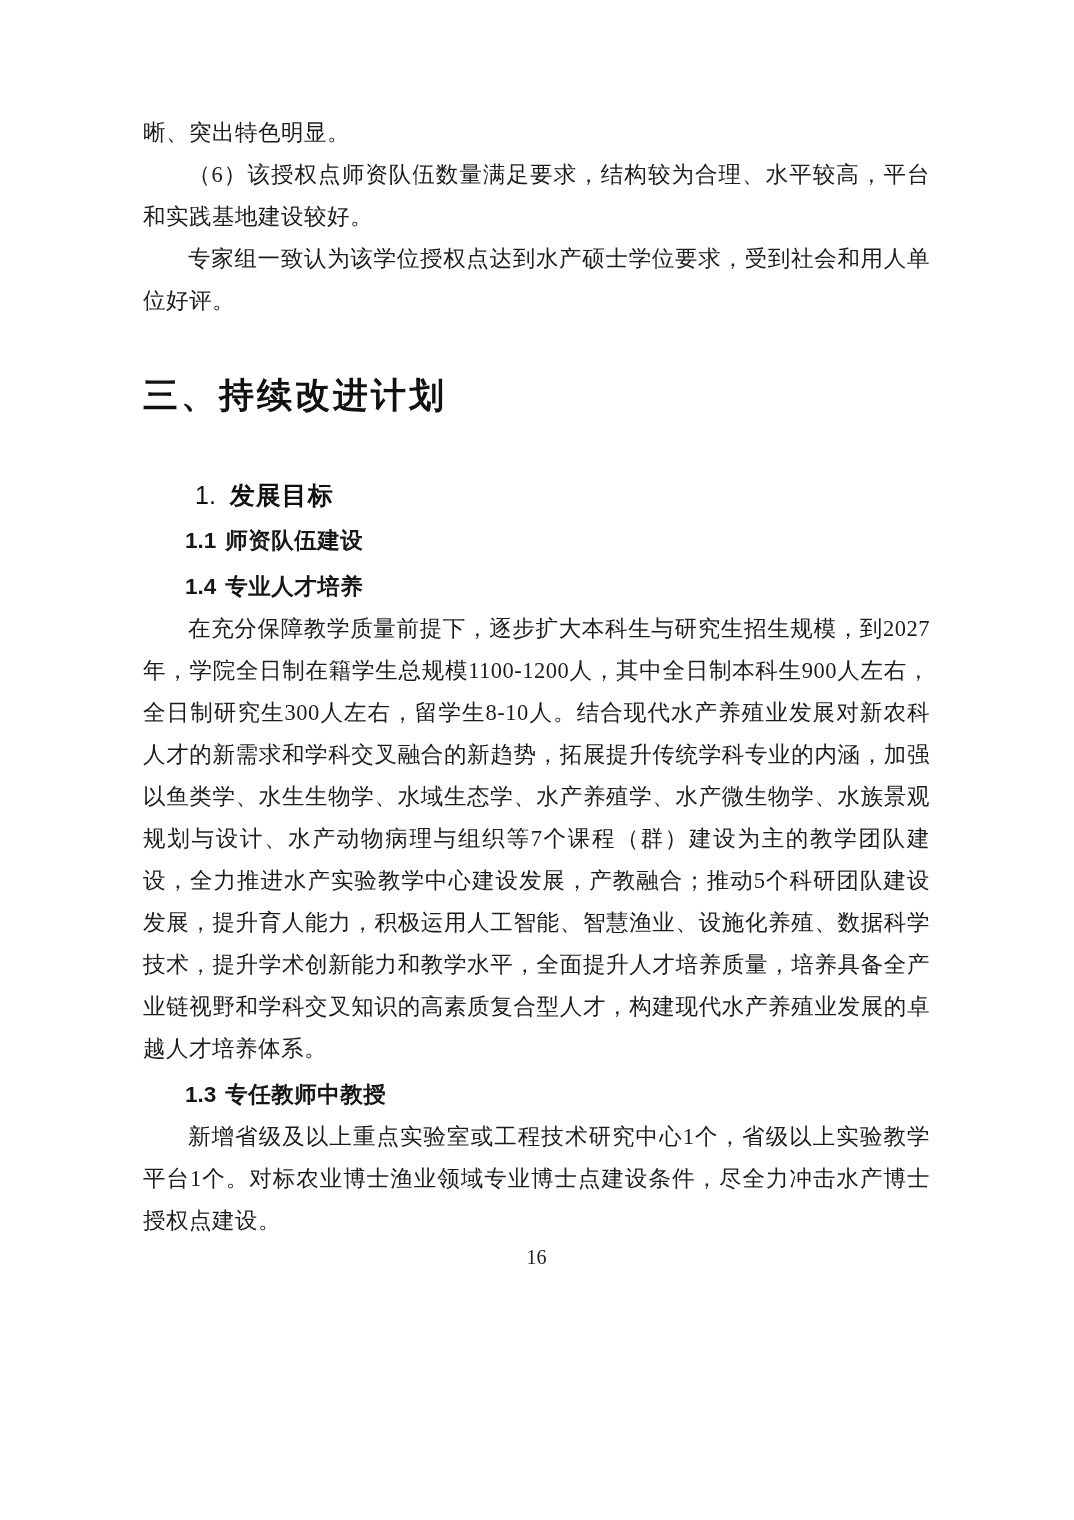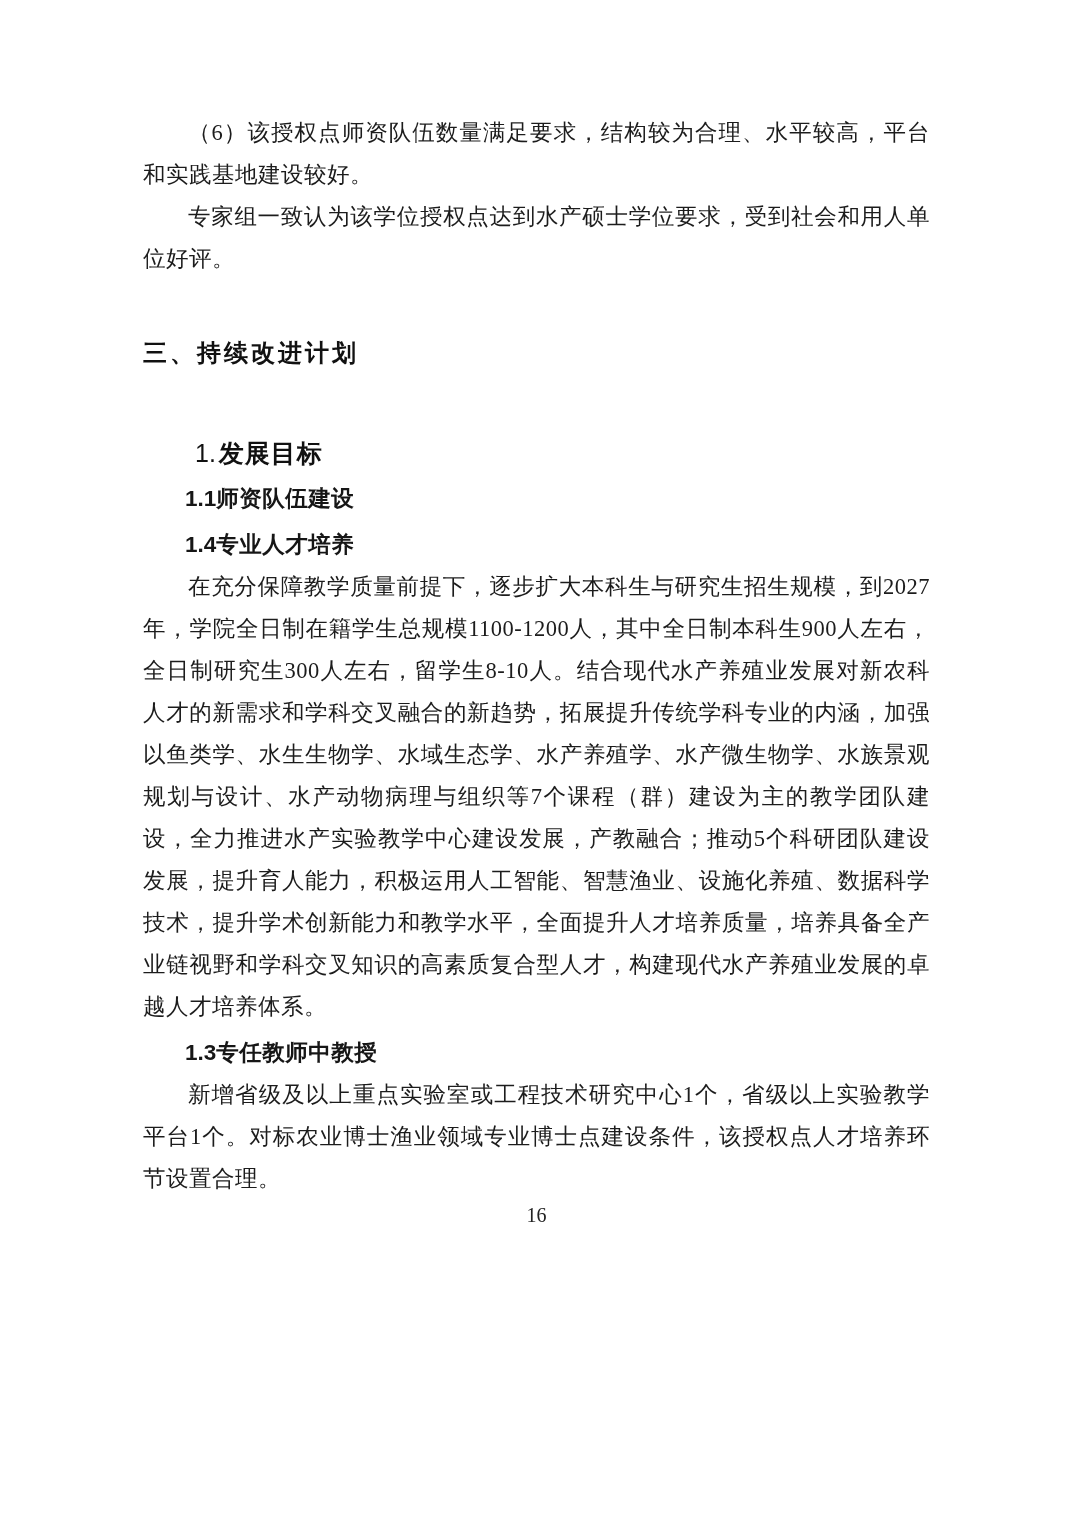--- a/index.html
+++ b/index.html
@@ -27,69 +27,70 @@
     text-align: justify;
     word-break: break-all;
   }
   .indent2 {
     text-indent: 2em;
   }
   .h-section {
     margin: 50px 0 0 0;
     font-family: "Liberation Sans", "DejaVu Sans", sans-serif;
     font-weight: bold;
-    font-size: 24px;
+    font-size: 35px;
     line-height: 46px;
     letter-spacing: 3px;
     color: #111111;
   }
   .h-goal {
     margin: 56px 0 0 52px;
     font-family: "Liberation Sans", "DejaVu Sans", sans-serif;
     font-size: 25px;
     line-height: 42px;
     color: #111111;
   }
   .h-goal .num {
     font-weight: normal;
   }
   .h-goal .txt {
     font-weight: bold;
-    margin-left: 3px;
+    margin-left: 14px;
     letter-spacing: 1px;
   }
   .h-sub {
     margin: 4px 0 0 42px;
     font-family: "Liberation Sans", "DejaVu Sans", sans-serif;
     font-weight: bold;
     font-size: 22.5px;
     line-height: 42px;
     color: #161616;
   }
   .h-sub .num {
     font-weight: bold;
   }
   .h-sub .txt {
-    margin-left: 0;
+    margin-left: 9px;
     letter-spacing: 0.5px;
   }
   .page-number {
     margin: 0;
     text-align: center;
     font-size: 20px;
     line-height: 30px;
     color: #222222;
     font-family: "Liberation Serif", "DejaVu Serif", serif;
   }
 </style>
 </head>
 <body>
 
 <div class="page">
 
+  <p class="body-para">晰、突出特色明显。</p>
 
   <p class="body-para indent2">（6）该授权点师资队伍数量满足要求，结构较为合理、水平较高，平台和实践基地建设较好。</p>
 
 
   <p class="body-para indent2">专家组一致认为该学位授权点达到水产硕士学位要求，受到社会和用人单位好评。</p>
 
   <h1 class="h-section">三、持续改进计划</h1>
 
   <h2 class="h-goal">
     <span class="num">1.</span><span class="txt">发展目标</span>
@@ -103,17 +104,17 @@
   <h3 class="h-sub">
     <span class="num">1.4</span><span class="txt">专业人才培养</span>
   </h3>
 
   <p class="body-para indent2">在充分保障教学质量前提下，逐步扩大本科生与研究生招生规模，到2027年，学院全日制在籍学生总规模1100-1200人，其中全日制本科生900人左右，全日制研究生300人左右，留学生8-10人。结合现代水产养殖业发展对新农科人才的新需求和学科交叉融合的新趋势，拓展提升传统学科专业的内涵，加强以鱼类学、水生生物学、水域生态学、水产养殖学、水产微生物学、水族景观规划与设计、水产动物病理与组织等7个课程（群）建设为主的教学团队建设，全力推进水产实验教学中心建设发展，产教融合；推动5个科研团队建设发展，提升育人能力，积极运用人工智能、智慧渔业、设施化养殖、数据科学技术，提升学术创新能力和教学水平，全面提升人才培养质量，培养具备全产业链视野和学科交叉知识的高素质复合型人才，构建现代水产养殖业发展的卓越人才培养体系。</p>
 
   <h3 class="h-sub">
     <span class="num">1.3</span><span class="txt">专任教师中教授</span>
   </h3>
 
-  <p class="body-para indent2">新增省级及以上重点实验室或工程技术研究中心1个，省级以上实验教学平台1个。对标农业博士渔业领域专业博士点建设条件，该授权点人才培养环节设置合理。</p>
+  <p class="body-para indent2">新增省级及以上重点实验室或工程技术研究中心1个，省级以上实验教学平台1个。对标农业博士渔业领域专业博士点建设条件，尽全力冲击水产博士授权点建设。</p>
 
   <p class="page-number">16</p>
 
 </div>
 
 </body></html>

